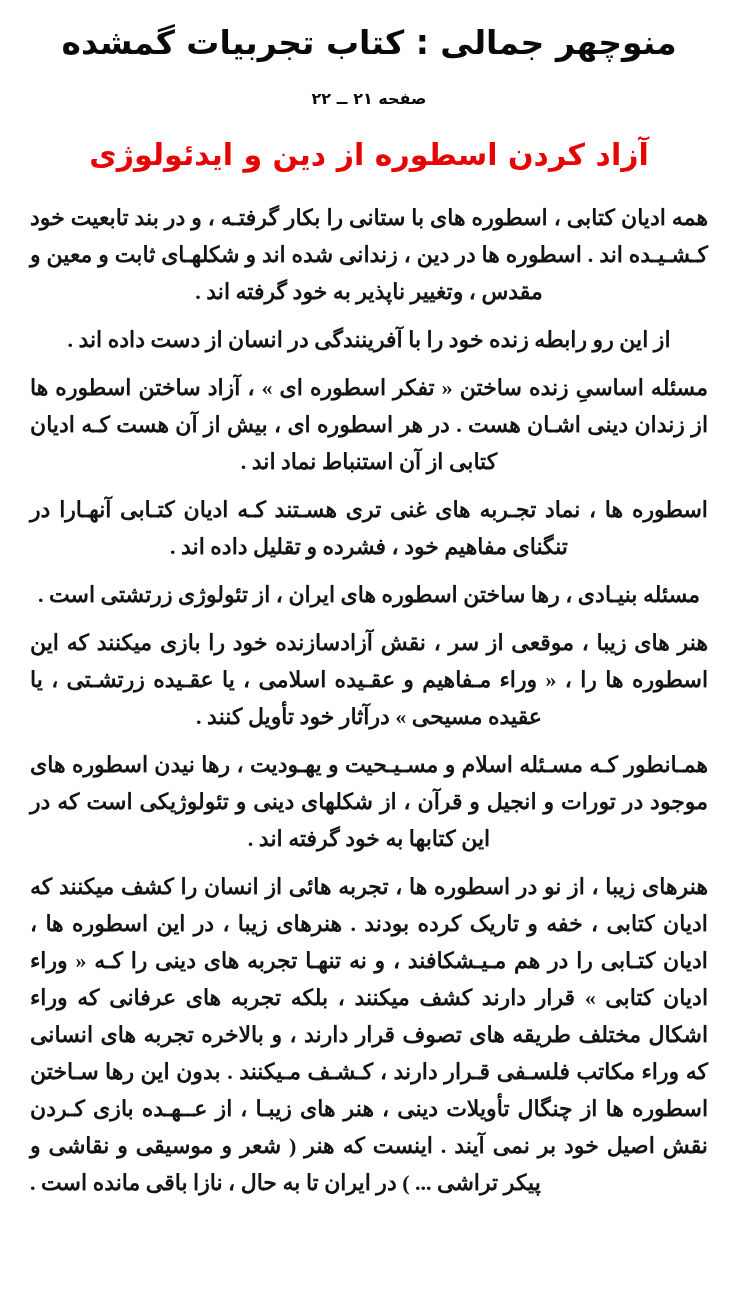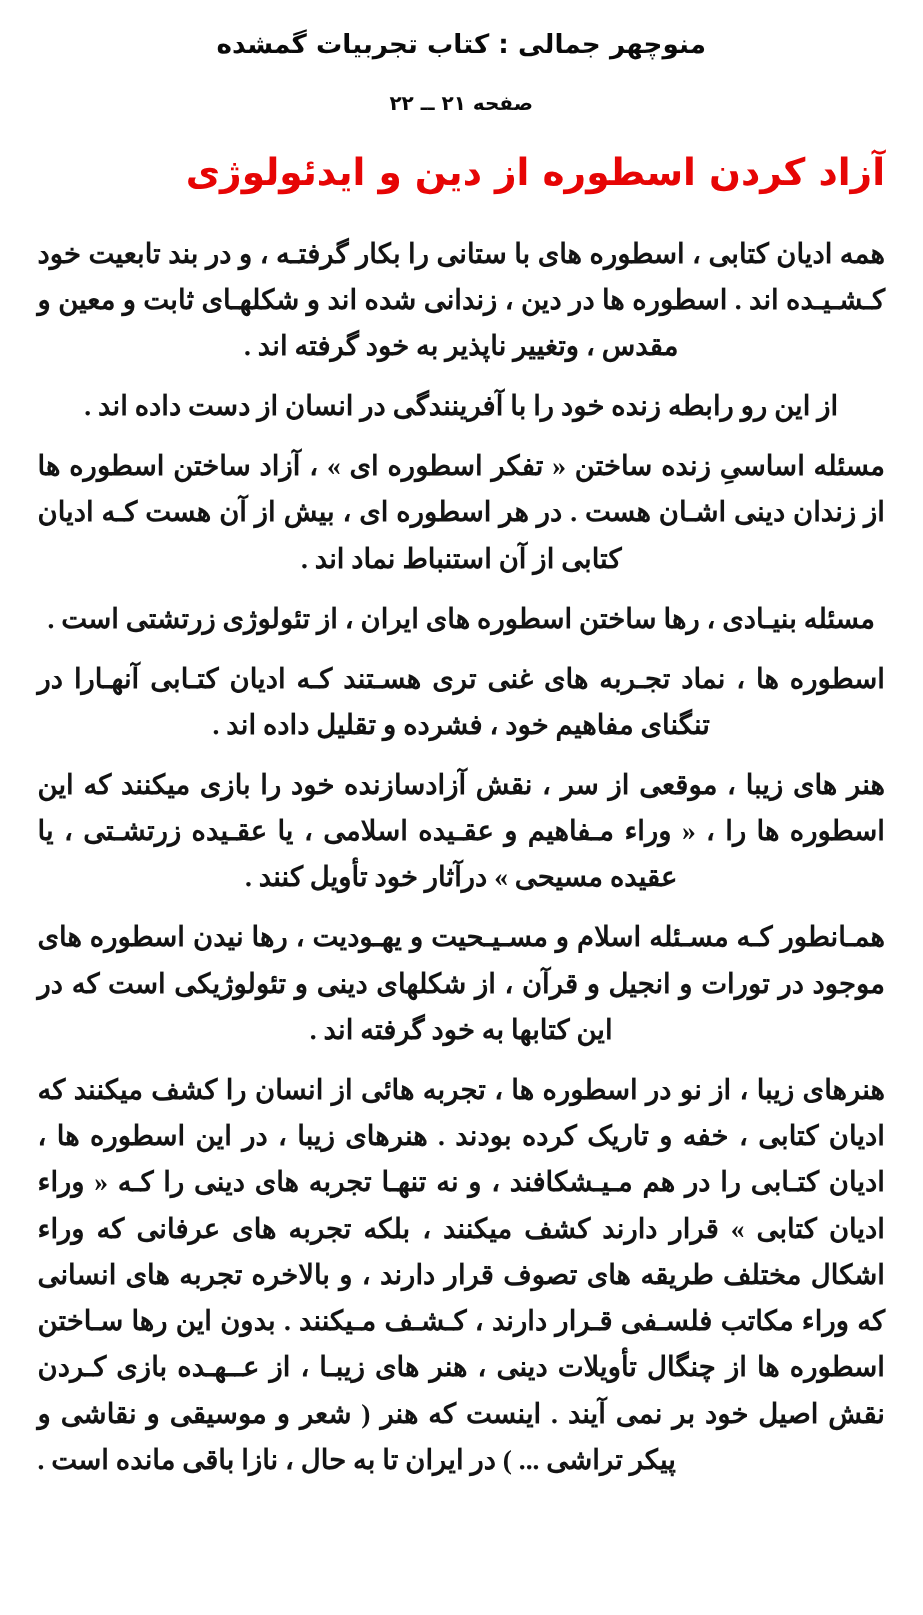--- a/index.html
+++ b/index.html
@@ -9,37 +9,38 @@
     box-sizing: border-box;
     margin: 0 auto;
     padding: 14px 30px 0 30px;
     direction: rtl;
     background: #ffffff;
     color: #111111;
     font-family: "DejaVu Sans", sans-serif;
     overflow: hidden;
   }
   .doc-title {
-    font-size: 21px;
+    font-size: 33px;
     font-weight: bold;
     text-align: center;
     margin: 8px 0 0 0;
     line-height: 1.3;
     color: #0a0a0a;
   }
   .page-info {
     font-size: 16px;
     font-weight: bold;
     text-align: center;
     margin-top: 24px;
     color: #0a0a0a;
   }
   .article-heading {
     font-size: 30px;
     font-weight: bold;
+    text-align: center;
     color: #e60505;
     margin: 28px 0 0 0;
     line-height: 1.25;
   }
   .body-text {
     margin-top: 26px;
     font-size: 22px;
     font-weight: bold;
     line-height: 37px;
     color: #141414;
@@ -63,20 +64,20 @@
     <h1 class="doc-title">منوچهر جمالی : کتاب تجربیات گمشده</h1>
     <div class="page-info">صفحه ۲۱ ــ ۲۲</div>
   </header>
 
   <h2 class="article-heading">آزاد کردن اسطوره از دین و ایدئولوژی</h2>
 
   <main class="body-text">
     <p>همه ادیان کتابی ، اسطوره های با ستانی را بکار گرفتـه ، و در بند تابعیت خود کـشـیـده اند . اسطوره ها در دین ، زندانی شده اند و شکلهـای ثابت و معین و مقدس ، وتغییر ناپذیر به خود گرفته اند .</p>
     <p>از این رو رابطه زنده خود را با آفرینندگی در انسان از دست داده اند .</p>
     <p>مسئله اساسیِ زنده ساختن « تفکر اسطوره ای » ، آزاد ساختن اسطوره ها از زندان دینی اشـان هست . در هر اسطوره ای ، بیش از آن هست کـه ادیان کتابی از آن استنباط نماد اند .</p>
+    <p>اسطوره ها ، نماد تجـربه های غنی تری هسـتند کـه ادیان کتـابی آنهـارا در تنگنای مفاهیم خود ، فشرده و تقلیل داده اند .</p>
     <p>مسئله بنیـادی ، رها ساختن اسطوره های ایران ، از تئولوژی زرتشتی است .</p>
-    <p>اسطوره ها ، نماد تجـربه های غنی تری هسـتند کـه ادیان کتـابی آنهـارا در تنگنای مفاهیم خود ، فشرده و تقلیل داده اند .</p>
     <p>هنر های زیبا ، موقعی از سر ، نقش آزادسازنده خود را بازی میکنند که این اسطوره ها را ، « وراء مـفاهیم و عقـیده اسلامی ، یا عقـیده زرتشـتی ، یا عقیده مسیحی » درآثار خود تأویل کنند .</p>
     <p>همـانطور کـه مسـئله اسلام و مسـیـحیت و یهـودیت ، رها نیدن اسطوره های موجود در تورات و انجیل و قرآن ، از شکلهای دینی و تئولوژیکی است که در این کتابها  به خود گرفته اند .</p>
     <p class="align-last-left">هنرهای زیبا ، از نو در اسطوره ها ، تجربه هائی از انسان را کشف میکنند که ادیان کتابی ، خفه و تاریک کرده بودند . هنرهای زیبا ، در این اسطوره ها ، ادیان کتـابی را در هم مـیـشکافند ، و نه تنهـا تجربه های دینی را کـه « وراء ادیان کتابی » قرار دارند کشف میکنند ، بلکه تجربه های  عرفانی  که وراء اشکال مختلف طریقه های تصوف قرار دارند ، و بالاخره تجربه های انسانی که وراء مکاتب فلسـفی قـرار دارند ، کـشـف مـیکنند . بدون این رها سـاختن اسطوره ها از چنگال تأویلات دینی ، هنر های زیبـا ، از عــهـده بازی کـردن نقش  اصیل خود بر نمی آیند . اینست که  هنر ( شعر و موسیقی و نقاشی و پیکر تراشی ... ) در ایران  تا به حال ، نازا باقی مانده است .</p>
   </main>
 
 </div>
 
 </body></html>

